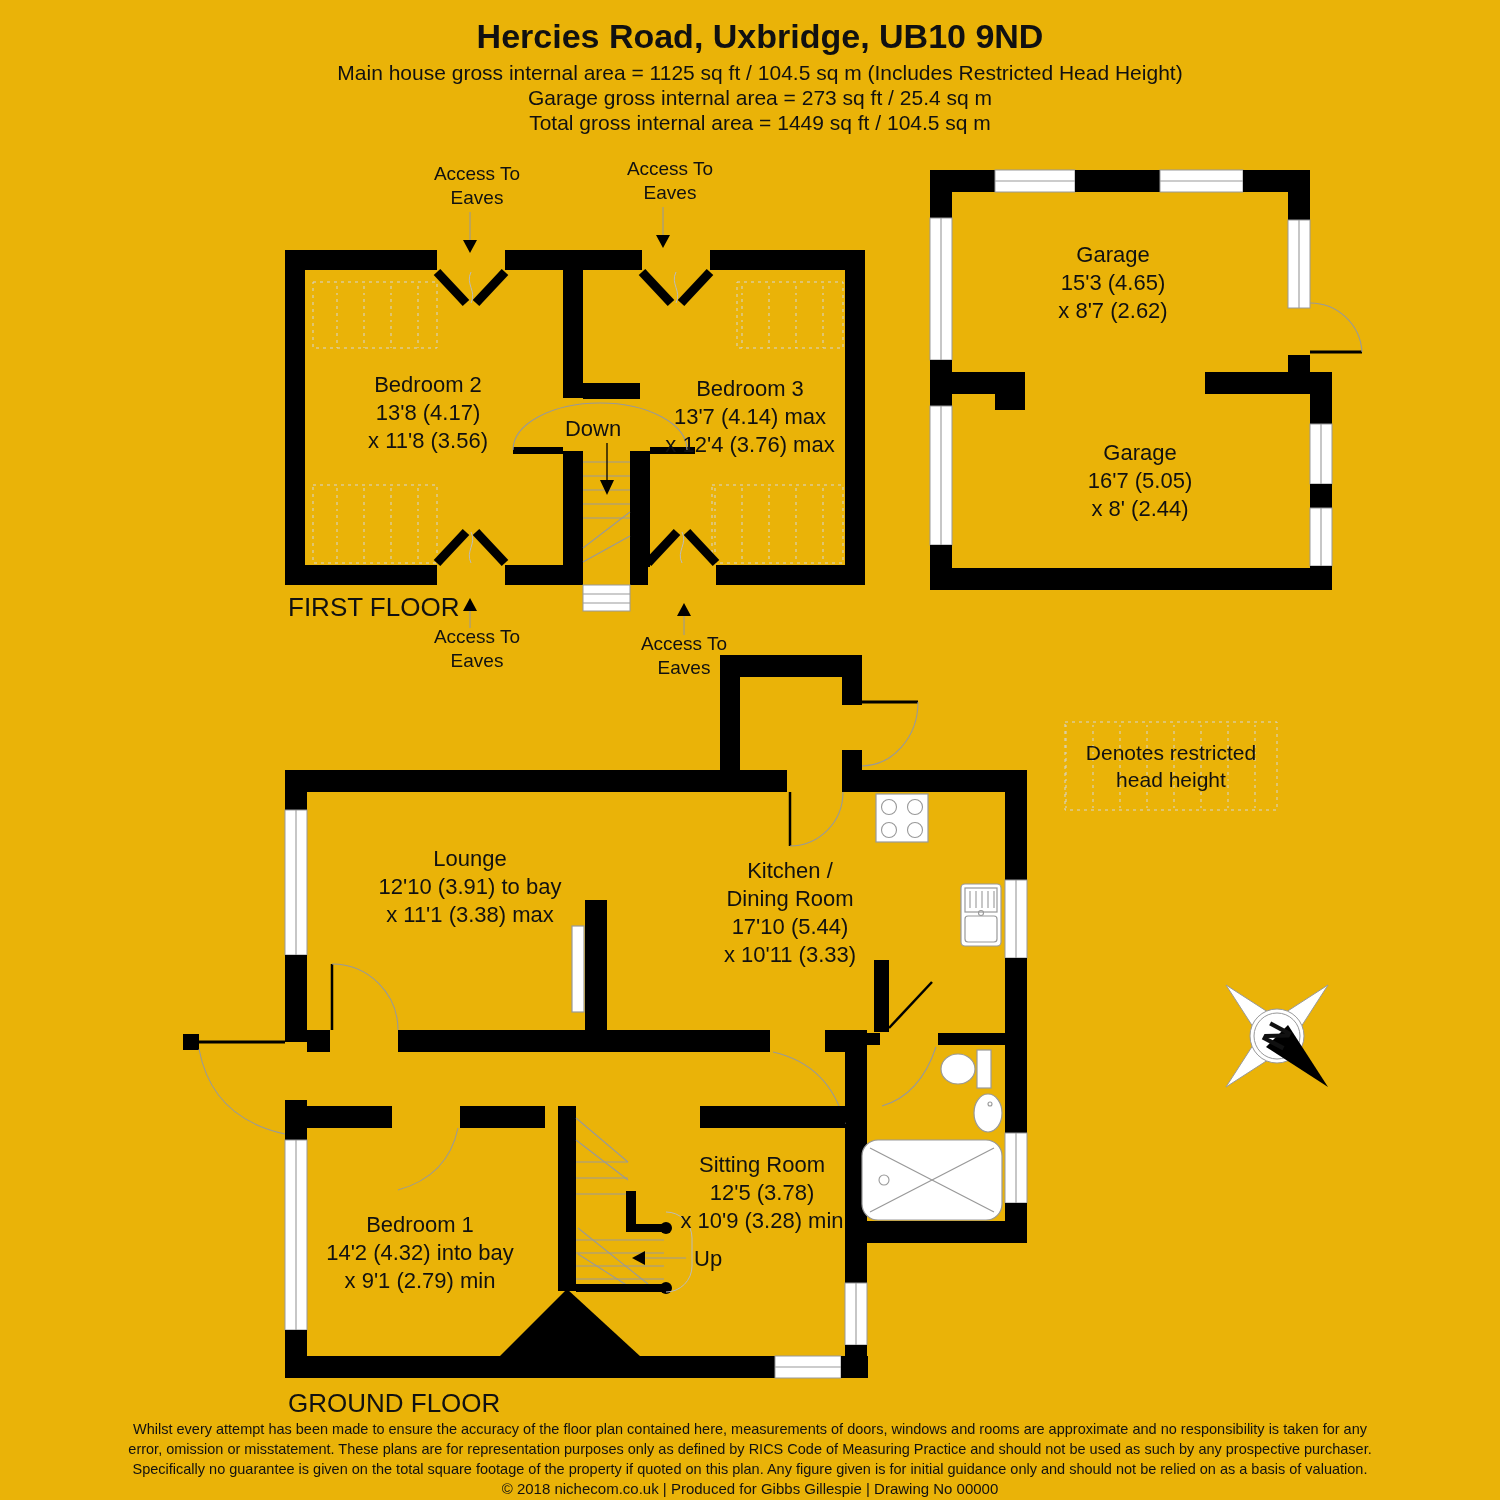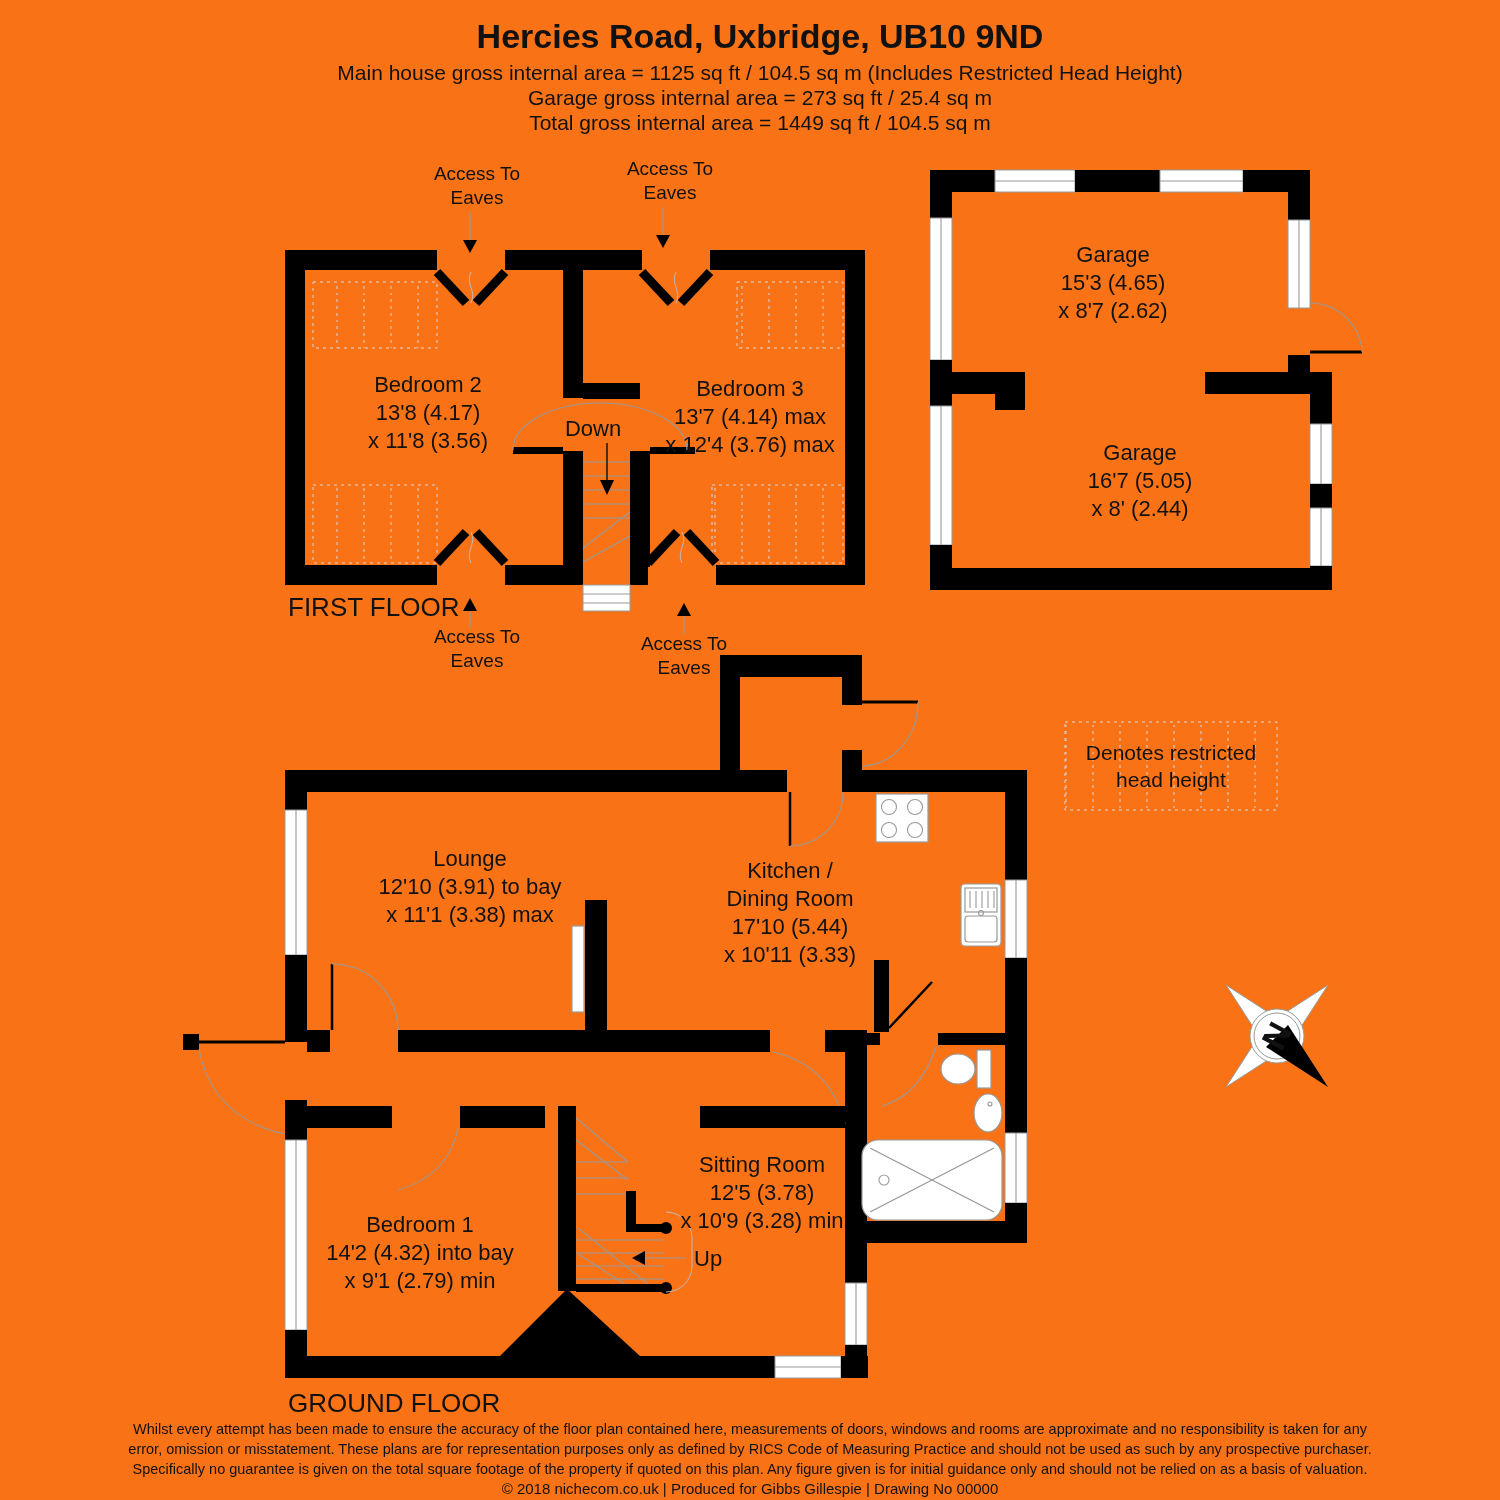--- a/index.html
+++ b/index.html
@@ -1,16 +1,16 @@
 <!DOCTYPE html>
 <html><head>
 <meta charset="utf-8">
 <style>
   html,body{margin:0;padding:0;background:#ffffff;}
-  .page{position:relative;width:1500px;height:1500px;background:#f97316;overflow:hidden;}
+  .page{position:relative;width:1500px;height:1500px;background:#eab308;overflow:hidden;}
   svg{display:block;}
   svg text{font-family:"Liberation Sans",sans-serif;fill:#111;}
   .wall{fill:#000;}
   .thin{stroke:#999;stroke-width:1.1;fill:none;}
   .thin2{stroke:#bbb;stroke-width:1;fill:none;}
   .win{fill:#fff;stroke:#999;stroke-width:1;}
   .fixture{fill:#fff;stroke:#999;stroke-width:1.2;}
   .hatchband{fill:url(#hatch);stroke:#d6d6d6;stroke-width:1;stroke-dasharray:3 4;}
   .notch{stroke:#000;stroke-width:9;}
   .leaf{stroke:#000;stroke-width:3;}

